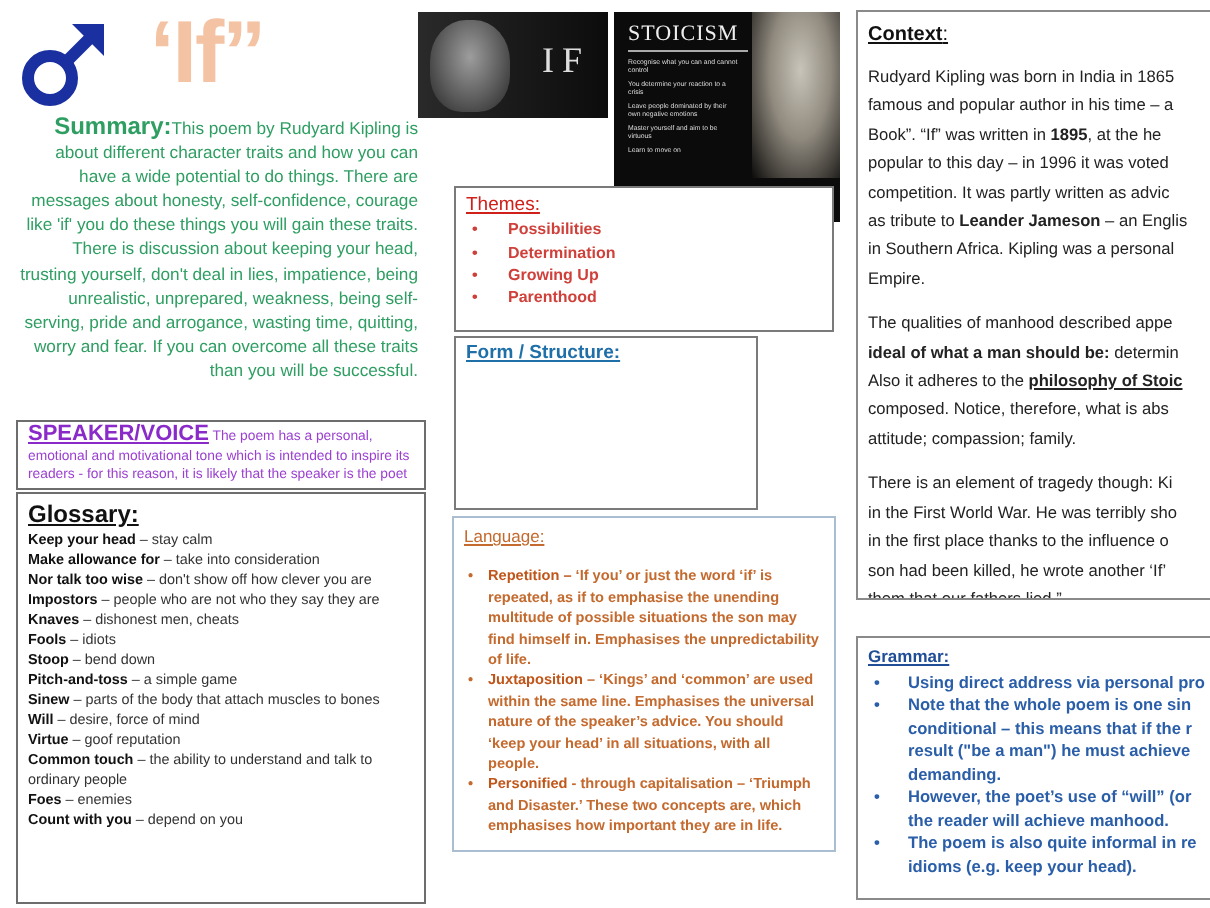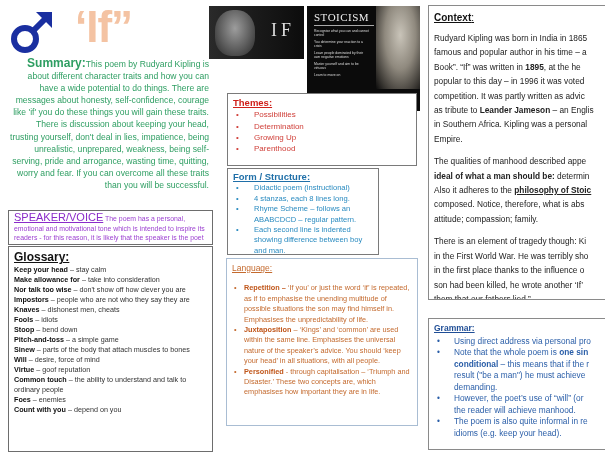--- a/index.html
+++ b/index.html
@@ -11,42 +11,42 @@
   
   #male-symbol { left: 8px; top: 8px; width: 48px; height: 48px; }
   #title-if { left: 75px; top: 2px; font-size: 44px; font-weight: bold; color: #f4c3a3; font-family: "Liberation Sans", sans-serif; letter-spacing: -1px; }
 
   
   #summary { left: 9px; top: 57px; width: 200px; font-size: 8.6px; line-height: 12.1px; color: #2e9e62; text-align: right; }
   #summary .head { font-size: 12px; font-weight: bold; color: #2e9e62; }
 
   
   #speaker { left: 8px; top: 210px; width: 205px; height: 35px; border-color: #6d6d6d; padding: 2px 5px; font-size: 6.9px; line-height: 9.5px; color: #9b3fd0; }
-  #speaker .head { font-size: 11px; font-weight: normal; color: #8a2bc9; text-decoration: underline; }
+  #speaker .head { font-size: 11px; font-weight: bold; color: #8a2bc9; text-decoration: underline; }
 
   
   #glossary { left: 8px; top: 246px; width: 205px; height: 206px; border-color: #6d6d6d; padding: 3px 5px; font-size: 7.2px; line-height: 10px; color: #333; }
   #glossary .head { font-size: 12px; font-weight: bold; text-decoration: underline; color: #111; margin-bottom: 1px; line-height: 14px; }
   #glossary b { color: #111; }
 
   
   #img-kipling { left: 209px; top: 6px; width: 95px; height: 53px; background: linear-gradient(90deg,#2a2a2a 0%,#1a1a1a 50%,#0c0c0c 100%); }
   #img-kipling .face { position:absolute; left:6px; top:4px; width:40px; height:46px; border-radius: 45% 45% 40% 40%; background: radial-gradient(ellipse at 50% 40%, #9d9d9d 0%, #5d5d5d 55%, #262626 100%); }
   #img-kipling .txt { position:absolute; left:62px; top:14px; color:#ddd; font-family:"Liberation Serif", serif; font-size:18px; letter-spacing:4px; }
   #img-stoic { left: 307px; top: 6px; width: 113px; height: 105px; background: #0b0b0b; }
   #img-stoic .stitle { position:absolute; left:7px; top:5px; color:#eee; font-family:"Liberation Serif", serif; font-size:11px; letter-spacing:0.5px; }
   #img-stoic .rule { position:absolute; left:7px; top:19px; width:60px; height:1px; background:#aaa; }
   #img-stoic ul { position:absolute; left:7px; top:23px; width:55px; list-style:none; color:#ddd; font-size:3.4px; line-height:4px; }
   #img-stoic li { margin-bottom:3px; }
   #img-stoic .bust { position:absolute; right:0; top:0; width:44px; height:83px; background: radial-gradient(ellipse at 55% 35%, #c9c4b9 0%, #8f897e 45%, #3d3a35 80%, #0b0b0b 100%); }
 
   
   #themes { left: 227px; top: 93px; width: 190px; height: 73px; border-color: #7a7a7a; padding: 3px 5px; font-size: 8px; line-height: 11.3px; color: #d0403a; }
-  #themes .head { font-size: 9.5px; font-weight: bold; color: #d0201a; text-decoration: underline; margin-bottom: 1px; }
-  ul.bul { list-style: none; }
+  #themes .head { font-size: 9.5px; font-weight: normal; color: #d0201a; text-decoration: underline; margin-bottom: 1px; }
+  ul.bul { list-style: none; font-weight: bold; }
   ul.bul li { position: relative; padding-left: 21px; }
   ul.bul li::before { content: "•"; position: absolute; left: 3px; }
 
   
   #form { left: 227px; top: 168px; width: 152px; height: 87px; border-color: #7a7a7a; padding: 3px 5px; font-size: 7.6px; line-height: 10.4px; color: #2a8bc0; }
   #form .head { font-size: 9.5px; font-weight: bold; color: #1f6fa8; text-decoration: underline; margin-bottom: 1px; }
 
   
   #language { left: 226px; top: 258px; width: 192px; height: 168px; border-color: #a9bdd3; padding: 4px 5px; font-size: 7.3px; line-height: 10.4px; color: #c46a2e; }
   #language .head { font-size: 8.5px; color: #c46a2e; text-decoration: underline; margin-bottom: 10px; }
@@ -122,26 +122,20 @@
   <ul class="bul">
     <li>Possibilities</li>
     <li>Determination</li>
     <li>Growing Up</li>
     <li>Parenthood</li>
   </ul>
 </div>
 
 <div id="form" class="box">
   <div class="head">Form / Structure:</div>
-  <ul class="bul">
-    <li>Didactic poem (instructional)</li>
-    <li>4 stanzas, each 8 lines long.</li>
-    <li>Rhyme Scheme – follows an ABABCDCD – regular pattern.</li>
-    <li>Each second line is indented showing difference between boy and man.</li>
-  </ul>
 </div>
 
 <div id="language" class="box">
   <div class="head">Language:</div>
   <ul class="bul">
     <li><b>Repetition –</b><span> ‘If you’ or just the word ‘if’ is repeated, as if to emphasise the unending multitude of possible situations the son may find himself in. Emphasises the unpredictability of life.</span></li>
     <li><b>Juxtaposition</b><span> – ‘Kings’ and ‘common’ are used within the same line. Emphasises the universal nature of the speaker’s advice. You should ‘keep your head’ in all situations, with all people.</span></li>
     <li><b>Personified</b><span> - through capitalisation – ‘Triumph and Disaster.’ These two concepts are, which emphasises how important they are in life.</span></li>
   </ul>
 </div>

